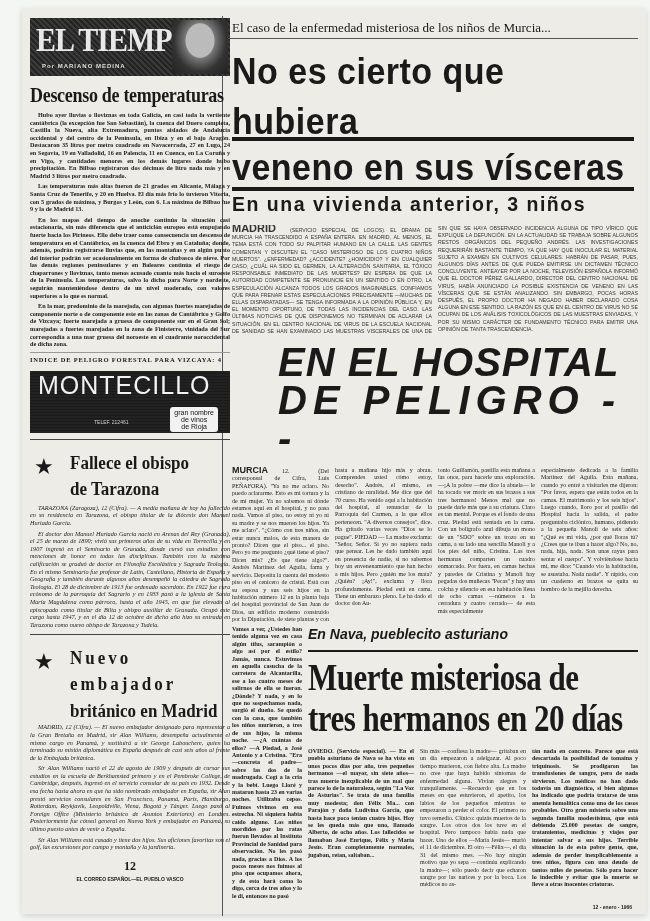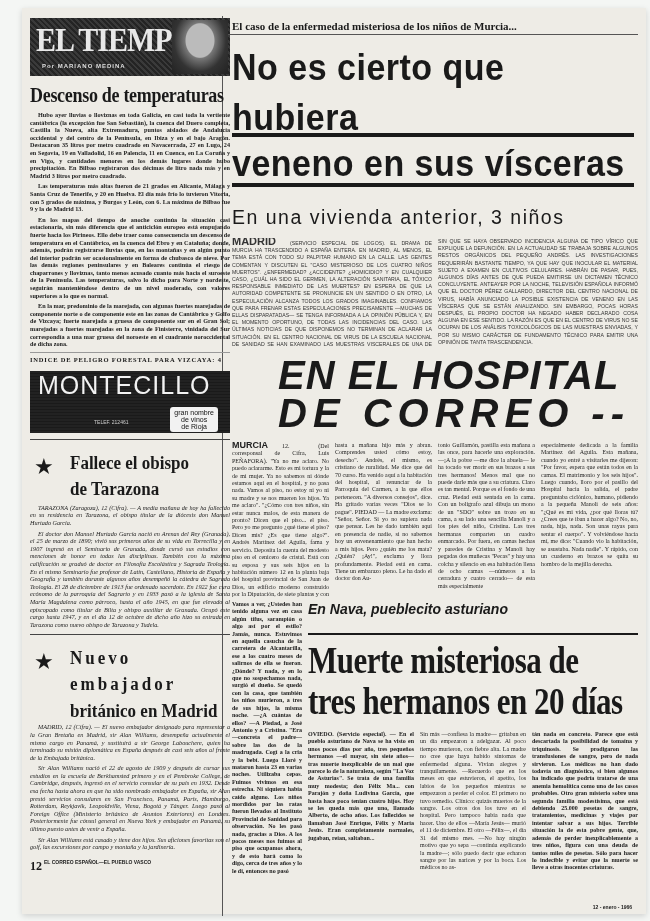--- a/index.html
+++ b/index.html
@@ -58,53 +58,53 @@
     font-family: "Liberation Sans", sans-serif; font-size: 7px; line-height: 7px; padding: 2px 4px;
     border-radius: 3px; text-align: center;
   }
   .montecillo-tel { position: absolute; left: 64px; top: 48px; color: #ccc; font-size: 5px; font-family: "Liberation Sans", sans-serif; }
   .star-head { display: flex; align-items: flex-start; margin-top: 10px; }
   .star-icon { font-size: 22px; width: 40px; line-height: 22px; padding-top: 6px; padding-left: 4px; }
   .star-title {
     flex: 1; font-family: "Liberation Serif", serif; font-weight: bold; font-size: 17px; line-height: 24px;
     transform: scaleY(1.1); transform-origin: top left;
   }
-  .footer-left { margin-top: 6px; font-family: "Liberation Sans", sans-serif; font-size: 5px; font-weight: bold; display: flex; align-items: flex-start; gap: 2px; }
+  .footer-left { margin-top: 6px; font-family: "Liberation Sans", sans-serif; font-size: 5px; font-weight: bold; display: flex; align-items: center; gap: 2px; flex-direction: column; }
   .footer-left .pagenum { font-size: 12px; font-family: "Liberation Serif", serif; }
 
   .kicker {
-    font-family: "Liberation Serif", serif; font-weight: bold; font-size: 11px; padding: 4px 0 2px 4px;
+    font-family: "Liberation Serif", serif; font-weight: normal; font-size: 13px; padding: 4px 0 2px 4px;
     border-bottom: 1px solid #555;
   }
   .main-head {
     font-family: "Liberation Sans", sans-serif; font-weight: bold; font-size: 34px; letter-spacing: 0.5px;
     padding-left: 4px; line-height: 46px; transform: scaleY(1.1); transform-origin: top left;
   }
   .thick-rule { height: 4px; background: #1a1a1a; margin: 0 4px; }
   .sub-head {
-    font-family: "Liberation Sans", sans-serif; font-size: 19.5px; letter-spacing: 1.5px; padding-left: 4px; line-height: 26px; margin-top: 17px;
+    font-family: "Liberation Sans", sans-serif; font-size: 19.5px; letter-spacing: 1.5px; padding-left: 4px; line-height: 26px; margin-top: 0; font-weight: bold;
   }
   .caps-block { display: flex; gap: 6px; margin-top: 8px; padding-left: 4px; }
   .caps-col {
     flex: 1; font-family: "Liberation Sans", sans-serif; font-size: 5.2px; line-height: 7.2px; text-transform: uppercase;
     text-align: justify; color: #333;
   }
   .dateline { font-family: "Liberation Sans", sans-serif; font-weight: bold; font-size: 11px; margin-right: 14px; }
   .hospital-head {
     font-family: "Liberation Sans", sans-serif; font-style: italic; font-weight: bold; font-size: 40px;
     line-height: 38px; padding-left: 50px; margin-top: 10px; letter-spacing: 1px;
   }
   .hospital-head .l2 { letter-spacing: 6px; }
   .four-cols { display: flex; gap: 6px; padding-left: 4px; margin-top: 10px; }
   .four-cols .tcol {
     flex: 1; font-family: "Liberation Serif", serif; font-size: 6px; line-height: 7.4px; text-align: justify; color: #222;
   }
   .nava-kicker {
     font-family: "Liberation Sans", sans-serif; font-style: italic; font-weight: bold; font-size: 14px;
-    border-bottom: 2px solid #1a1a1a; padding-bottom: 16px;
+    border-bottom: 2px solid #1a1a1a; padding-bottom: 8px;
   }
   .muerte-head {
     font-family: "Liberation Serif", serif; font-weight: bold; font-size: 31px; line-height: 34px;
     transform: scaleY(1.2); transform-origin: top left; margin-top: 6px; letter-spacing: -0.5px;
   }
   .footer-right { position: absolute; right: 14px; bottom: 4px; font-family: "Liberation Sans", sans-serif; font-size: 5px; font-weight: bold; }
 </style>
 </head>
 <body>
 
@@ -180,21 +180,21 @@
 
     <div class="caps-block" style="max-height:108px; overflow:hidden;">
       <div class="caps-col">
         <span class="dateline">MADRID</span><span>(Servicio especial de LOGOS). El drama de Murcia ha trascendido a España entera. En Madrid, al menos, el tema está con todo su palpitar humano en la calle. Las gentes comentan y discuten el "caso misterioso de los cuatro niños muertos". ¿Enfermedad? ¿Accidente? ¿Homicidio? Y en cualquier caso, ¿cuál ha sido el germen, la alteración sanitaria, el tóxico responsable inmediato de las muertes? En espera de que la autoridad competente se pronuncie en un sentido o en otro, la especulación alcanza todos los grados imaginables. Confiamos que para frenar estas especulaciones precisamente —muchas de ellas disparatadas— se tenga informada a la opinión pública y, en el momento oportuno, de todas las incidencias del caso. Las últimas noticias de que disponemos no terminan de aclarar la situación. En el Centro Nacional de Virus de la Escuela Nacional de Sanidad se han examinado las muestras viscerales de una de las víctimas —la tercera—</span>
       </div>
       <div class="caps-col">sin que se haya observado incidencia alguna de tipo vírico que explique la defunción. En la actualidad se trabaja sobre algunos restos orgánicos del pequeño Andrés. Las investigaciones requerirán bastante tiempo, ya que hay que inocular el material sujeto a examen en cultivos celulares. Habrán de pasar, pues, algunos días antes de que pueda emitirse un dictamen técnico concluyente. Anteayer por la noche, Televisión Española informó que el doctor Pérez Gallardo, director del Centro Nacional de Virus, había anunciado la posible existencia de veneno en las vísceras que se están analizando. Sin embargo, pocas horas después, el propio doctor ha negado haber declarado cosa alguna en ese sentido. La razón es que en el Centro de Virus no se ocupan de los análisis toxicológicos de las muestras enviadas, y por su mismo carácter de fundamento técnico para emitir una opinión de tanta trascendencia.</div>
     </div>
 
     <div class="hospital-head">
       <div>EN EL HOSPITAL</div>
-      <div class="l2">DE CORREO --</div>
+      <div class="l2">DE PELIGRO --</div>
     </div>
 
     <div class="four-cols" style="height:155px; overflow:hidden;">
       <div class="tcol">
         <span class="dateline" style="font-size:9px">MURCIA</span><span>12. (Del corresponsal de Cifra, Luis PEÑAFORA). "Ya no me aclaro. No puedo aclararme. Esto es mi tortura y la de mi mujer. Ya no sabemos ni dónde estamos aquí en el hospital, y no pasa nada. Vamos al piso, no estoy ni yo ni su madre y se nos mueren los hijos. Ya me aclaro". "¿Cómo con tres niños, sin estar nunca malos, de esta manera de pronto? Dicen que el piso... el piso. Pero yo me pregunto ¿qué tiene el piso? Dicen mis? ¿Es que tiene algo?". Andrés Martínez del Aguila, fama y servicio. Deposita la cuenta del modesto piso en el cenicero de cristal. Está con su esposa y sus seis hijos en la habitación número 12 en la planta baja del hospital provincial de San Juan de Dios, un edificio moderno construido por la Diputación, de siete plantas y con jardines. Luego añade: "La que sea se sabrá".</span>
       </div>
       <div class="tcol">hasta a mañana hijo más y abran. Comprendes usted cómo estoy, desecho". Andrés, el mismo, es cristiano de ruralidad. Me dice que del 70 curso. Ha venido aquí a la habitación del hospital, al renunciar de la Parroquia del Carmen, a la que ellos pertenecen. "A diversos consejos", dice. Ha gritado varias veces "Dios se lo pague". PIEDAD — La madre exclama: "Señor, Señor. Si yo no supiera nada que pensar. Les he dado también aquí en presencia de nadie, si no sabemos hoy un envenenamiento que han hecho a mis hijos. Pero ¿quién me los mata? ¿Quién? ¡Ay!", exclama y llora profundamente. Piedad está en cama. Tiene un embarazo pleno. Le ha dado el doctor don Au-</div>
       <div class="tcol">tonio Guillamón, pastilla esta mañana a las once, para hacerle una exploración. —¡A la pobre —me dice la abuela— le ha tocado ver morir en sus brazos a sus tres hermanos! Menos mal que no puede darle más que a su criatura. Claro es tan mental. Porque es el fondo de una cruz. Piedad está sentada en la cama. Con un bolígrafo azul dibuja un mono de un "SDO" sobre un trozo en su cama, a su lado una sencilla Manoli y a los pies del niño, Cristina. Las tres hermanas comparten un cuadro enmarcado. Por fuera, en camas hechas y paredes de Cristina y Manoli hay pegadas dos muñecas "Pecas" y hay una colcha y silencio en esa habitación llena de ocho camas —números a la cerradura y cuatro cerrado— de esta más especialmente</div>
       <div class="tcol">especialmente dedicada a la familia Martínez del Aguila. Esta mañana, cuando yo entré a visitarles me dijeron: "Por favor, espera que están todos en la camas. El matrimonio y los seis hijos". Luego cuando, lloro por el pasillo del Hospital hacia la salida, el padre preguntaba ciclónico, humano, pidiendo a la pequeña Manoli de seis años: "¿Qué es mi vida, ¿por qué lloras tú? ¿Crees que te iban a hacer algo? No, no, nada, hija, nada. Son unas rayas para sentar el cuerpo". Y volviéndose hacia mí, me dice: "Cuando vio la habitación, se asustaba. Nada nadie". Y rápido, con un cuaderno en brazos se quita su hombro de la mejilla derecha.</div>
     </div>

